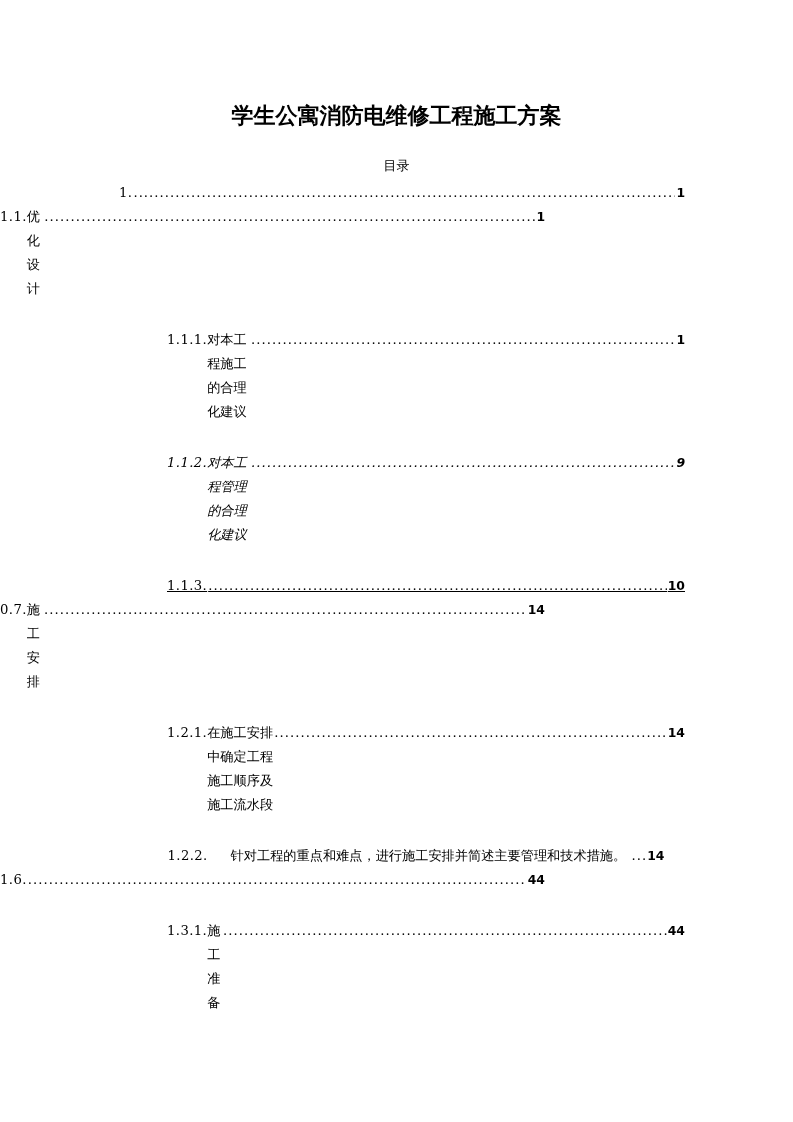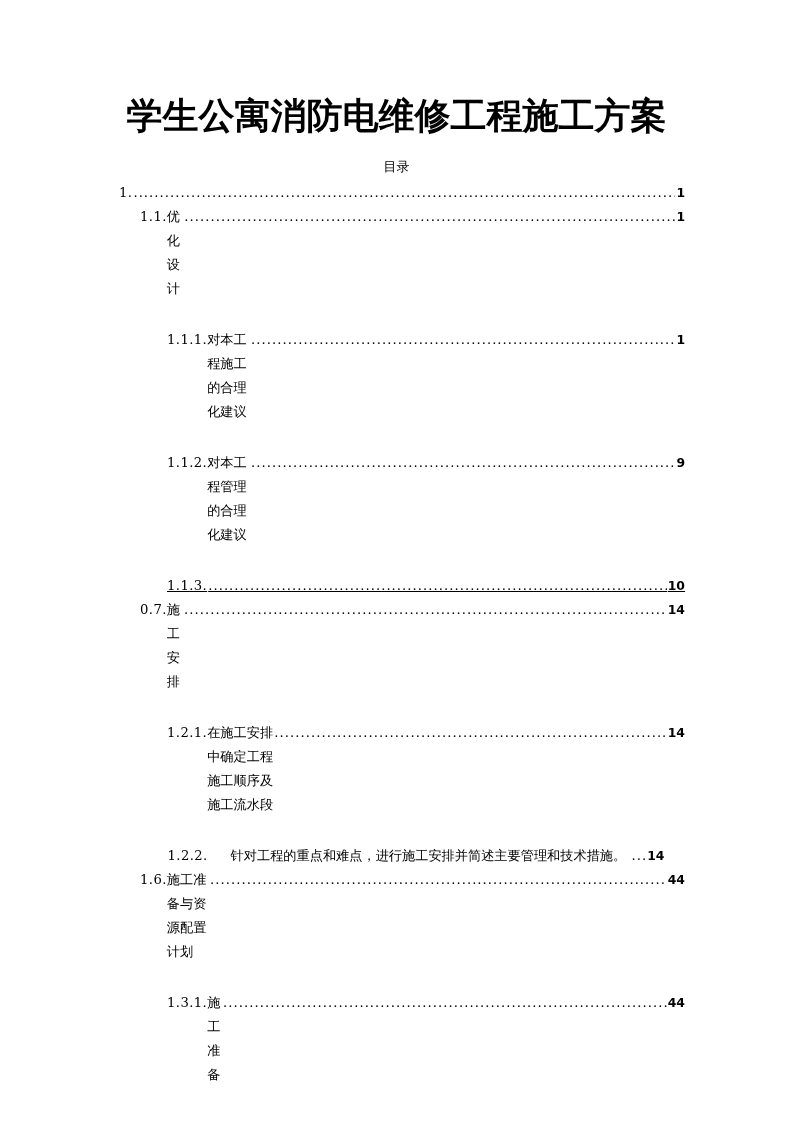--- a/index.html
+++ b/index.html
@@ -24,32 +24,32 @@
     padding: 0;
   }
   .doc-title {
     position: absolute;
     left: 0;
     top: 96px;
     width: 793px;
     text-align: center;
     font-family: "DejaVu Sans", "Liberation Sans", sans-serif;
     font-weight: bold;
-    font-size: 36px;
+    font-size: 22px;
     letter-spacing: 0px;
     line-height: 40px;
     white-space: nowrap;
   }
   .toc-heading {
     position: absolute;
     left: 0;
     top: 158px;
     width: 793px;
     text-align: center;
-    font-family: Liberation Sans, sans-serif;
+    font-family: Liberation Mono, monospace;
     font-size: 13px;
     line-height: 18px;
   }
   .toc {
     position: absolute;
     left: 0;
     top: 181px;
     width: 793px;
   }
   .toc-entry {
@@ -92,21 +92,21 @@
   }
   
   .line {
     display: flex;
     align-items: baseline;
     width: 100%;
   }
 
   
   .lvl1 { margin-left: 119px; width: 566px; }
-  .lvl2 { margin-left: 140px; width: 545px; }
+  .lvl2 { width: 545px; }
   .lvl3 { margin-left: 167px; width: 518px; margin-top: 27px; }
 
   .lvl1 .num { width: 19px; }
   .lvl2 .num { width: 31px; }
   .lvl3 .num { width: 43px; }
   .hang3 { padding-left: 43px; text-indent: -43px; }
 
   .inline-leader {
     letter-spacing: 1.05px;
   }
@@ -142,21 +142,21 @@
         </div>
       </div>
       <div class="toc-entry lvl3" style="padding-right: 0px;">
         <div class="line">
           <span class="num">1.1.1.</span>
           <span class="txt">对本工程施工的合理化建议</span>
           <span class="leader">...........................................................................................................................................................................................................................................................................................................</span>
           <span class="pg">1</span>
         </div>
       </div>
-      <div class="toc-entry lvl3" style="padding-right: 0px;">
+      <div class="toc-entry lvl3" style="padding-right: 0px; font-style: italic;">
         <div class="line">
           <span class="num">1.1.2.</span>
           <span class="txt">对本工程管理的合理化建议</span>
           <span class="leader">...........................................................................................................................................................................................................................................................................................................</span>
           <span class="pg">9</span>
         </div>
       </div>
       <div class="toc-entry lvl3" style="padding-right: 0px; text-decoration: underline;">
         <div class="line">
           <span class="num">1.1.3.</span>
@@ -179,21 +179,20 @@
           <span class="leader">...........................................................................................................................................................................................................................................................................................................</span>
           <span class="pg">14</span>
         </div>
       </div>
       <div class="toc-entry lvl3" style="padding-right: 0px; text-align: center;">
         <div class="body hang3"><span class="num">1.2.2.</span><span class="txt">针对工程的重点和难点，进行施工安排并简述主要管理和技术措施。</span><span class="inline-leader"> ...</span><span class="pg-inline">14</span></div>
       </div>
       <div class="toc-entry lvl2" style="padding-right: 0px;">
         <div class="line">
           <span class="num">1.6.</span>
-          <span class="txt">施工准备与资源配置计划</span>
           <span class="leader">...........................................................................................................................................................................................................................................................................................................</span>
           <span class="pg">44</span>
         </div>
       </div>
       <div class="toc-entry lvl3" style="padding-right: 0px;">
         <div class="line">
           <span class="num">1.3.1.</span>
           <span class="txt">施工准备</span>
           <span class="leader">...........................................................................................................................................................................................................................................................................................................</span>
           <span class="pg">44</span>

